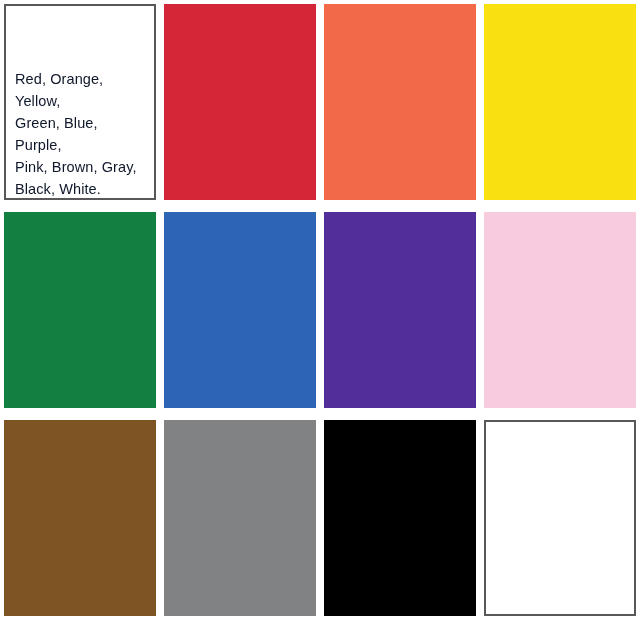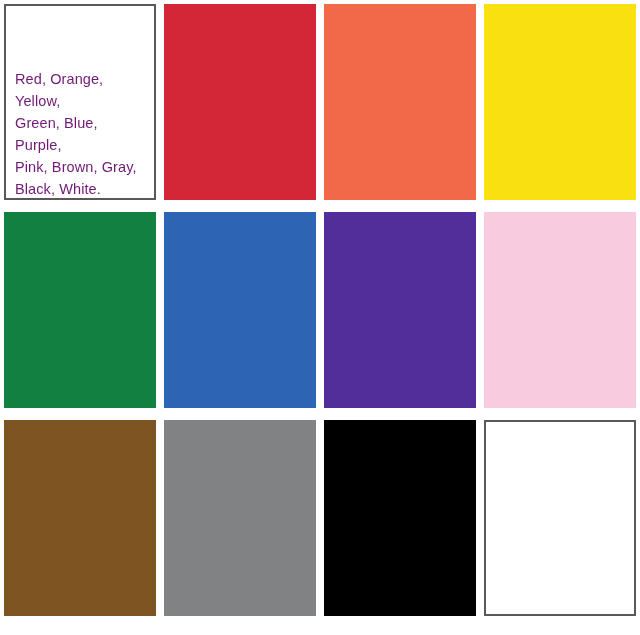--- a/index.html
+++ b/index.html
@@ -40,21 +40,21 @@
     border: 2px solid #585858;
     background: #ffffff;
   }
   .legend-text {
     position: absolute;
     left: 9px;
     top: 62px;
     right: 6px;
     font-size: 14.5px;
     line-height: 22px;
-    color: #701a75;
+    color: #0f172a;
     letter-spacing: 0.1px;
     white-space: pre-line;
     font-family: "Liberation Sans", sans-serif;
   }
 </style>
 </head>
 <body>
 
 <div class="page">
   <div class="grid" id="grid">

